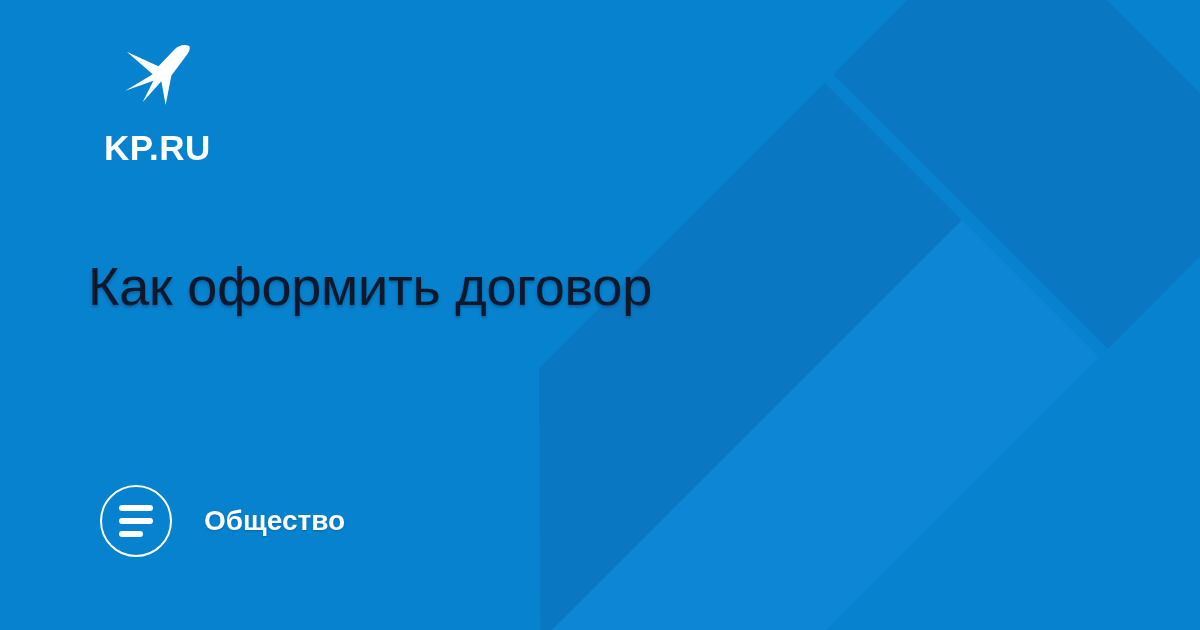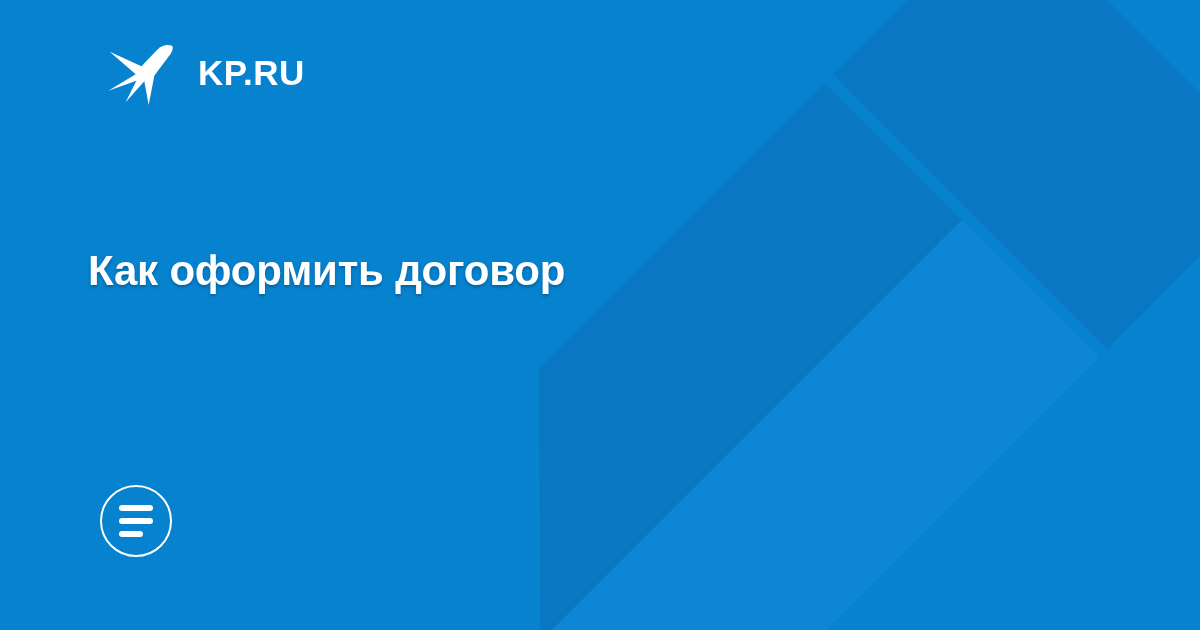--- a/index.html
+++ b/index.html
@@ -35,20 +35,21 @@
 
   
   .brand {
     position: absolute;
     left: 104px;
     top: 36px;
     display: flex;
     align-items: center;
     gap: 22px;
     z-index: 3;
+    flex-direction: column;
   }
   .brand-bird {
     width: 72px;
     height: 72px;
     display: block;
     flex: 0 0 auto;
   }
   .brand-name {
     color: #ffffff;
     font-size: 35px;
@@ -58,23 +59,23 @@
     white-space: nowrap;
   }
 
   
   .headline {
     position: absolute;
     left: 88px;
     top: 216px;
     width: 900px;
     z-index: 3;
-    color: #ffffff;
-    font-size: 42px;
-    font-weight: 700;
+    color: #0f172a;
+    font-size: 54px;
+    font-weight: 400;
     line-height: 1.29;
     letter-spacing: -0.2px;
     text-shadow: 0 2px 3px rgba(0, 38, 70, 0.35);
   }
   .headline-line {
     display: block;
     white-space: nowrap;
   }
 
   
@@ -152,15 +153,16 @@
   <h1 class="headline">
     <span class="headline-line">Как оформить договор</span>
   </h1>
 
   <div class="rubric">
     <span class="rubric-badge">
       <span class="bar b1"></span>
       <span class="bar b2"></span>
       <span class="bar b3"></span>
     </span>
+    <span class="rubric-label">Общество</span>
   </div>
 
 </div>
 
 </body></html>

